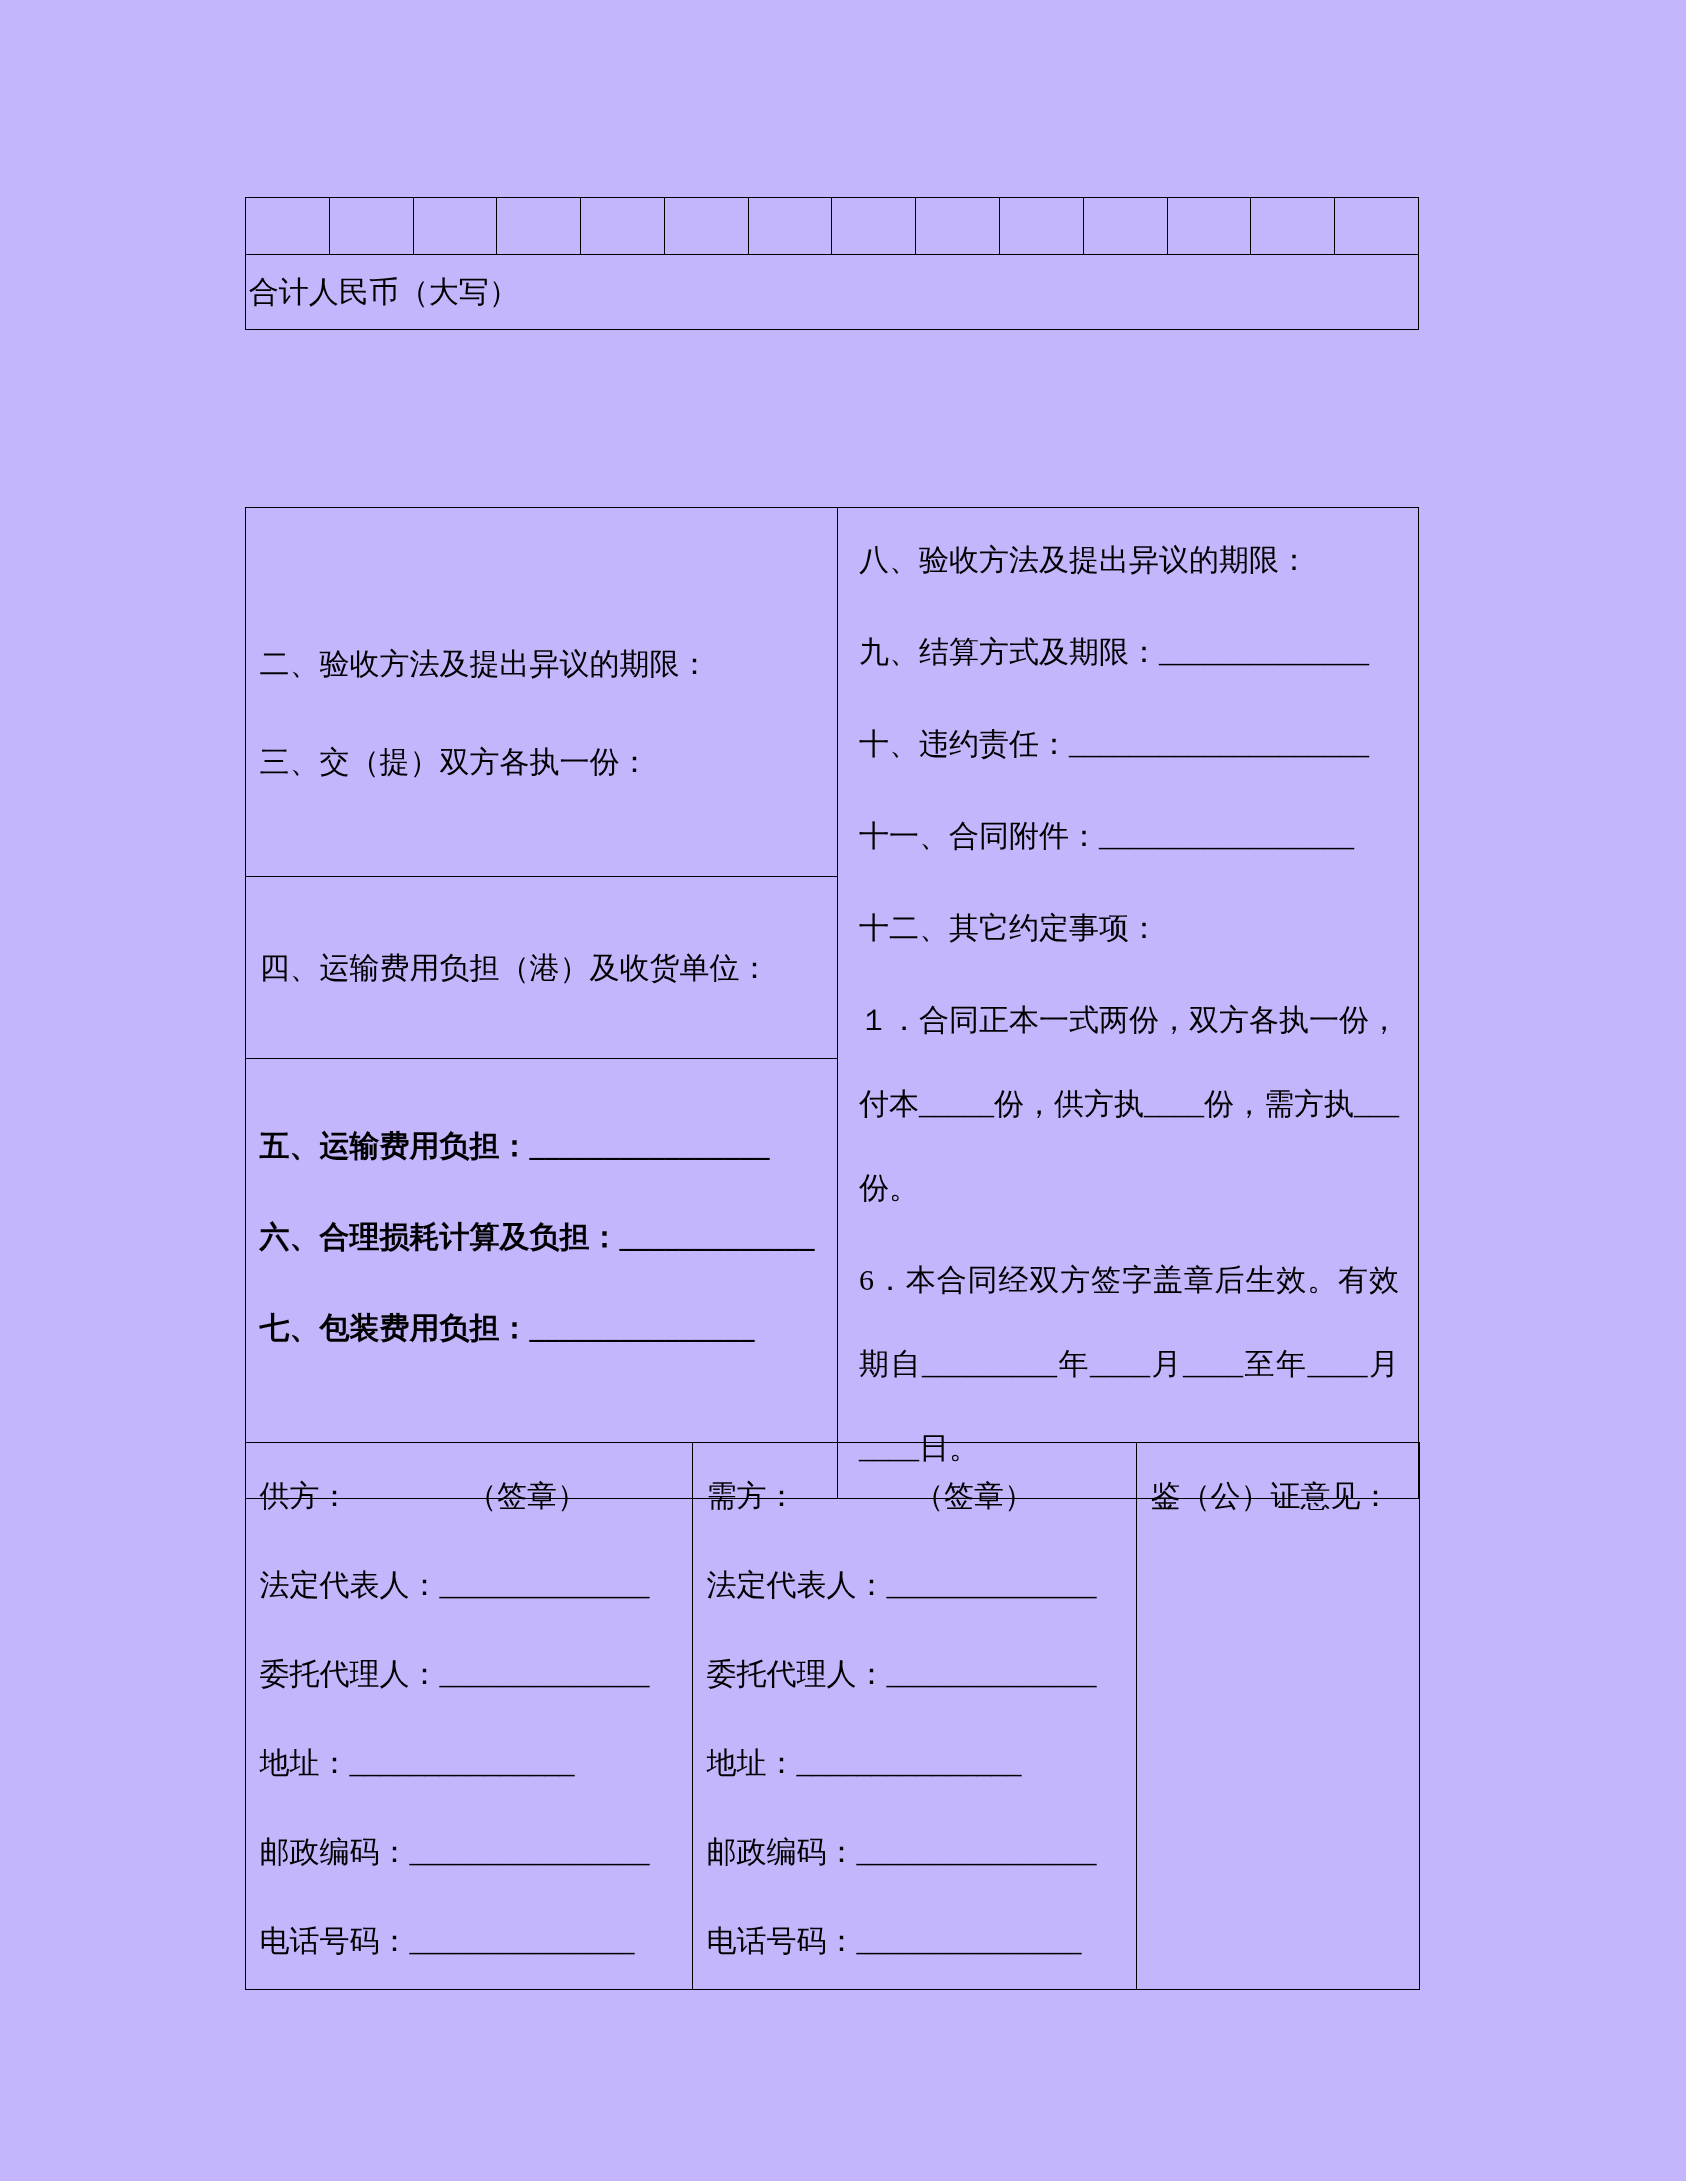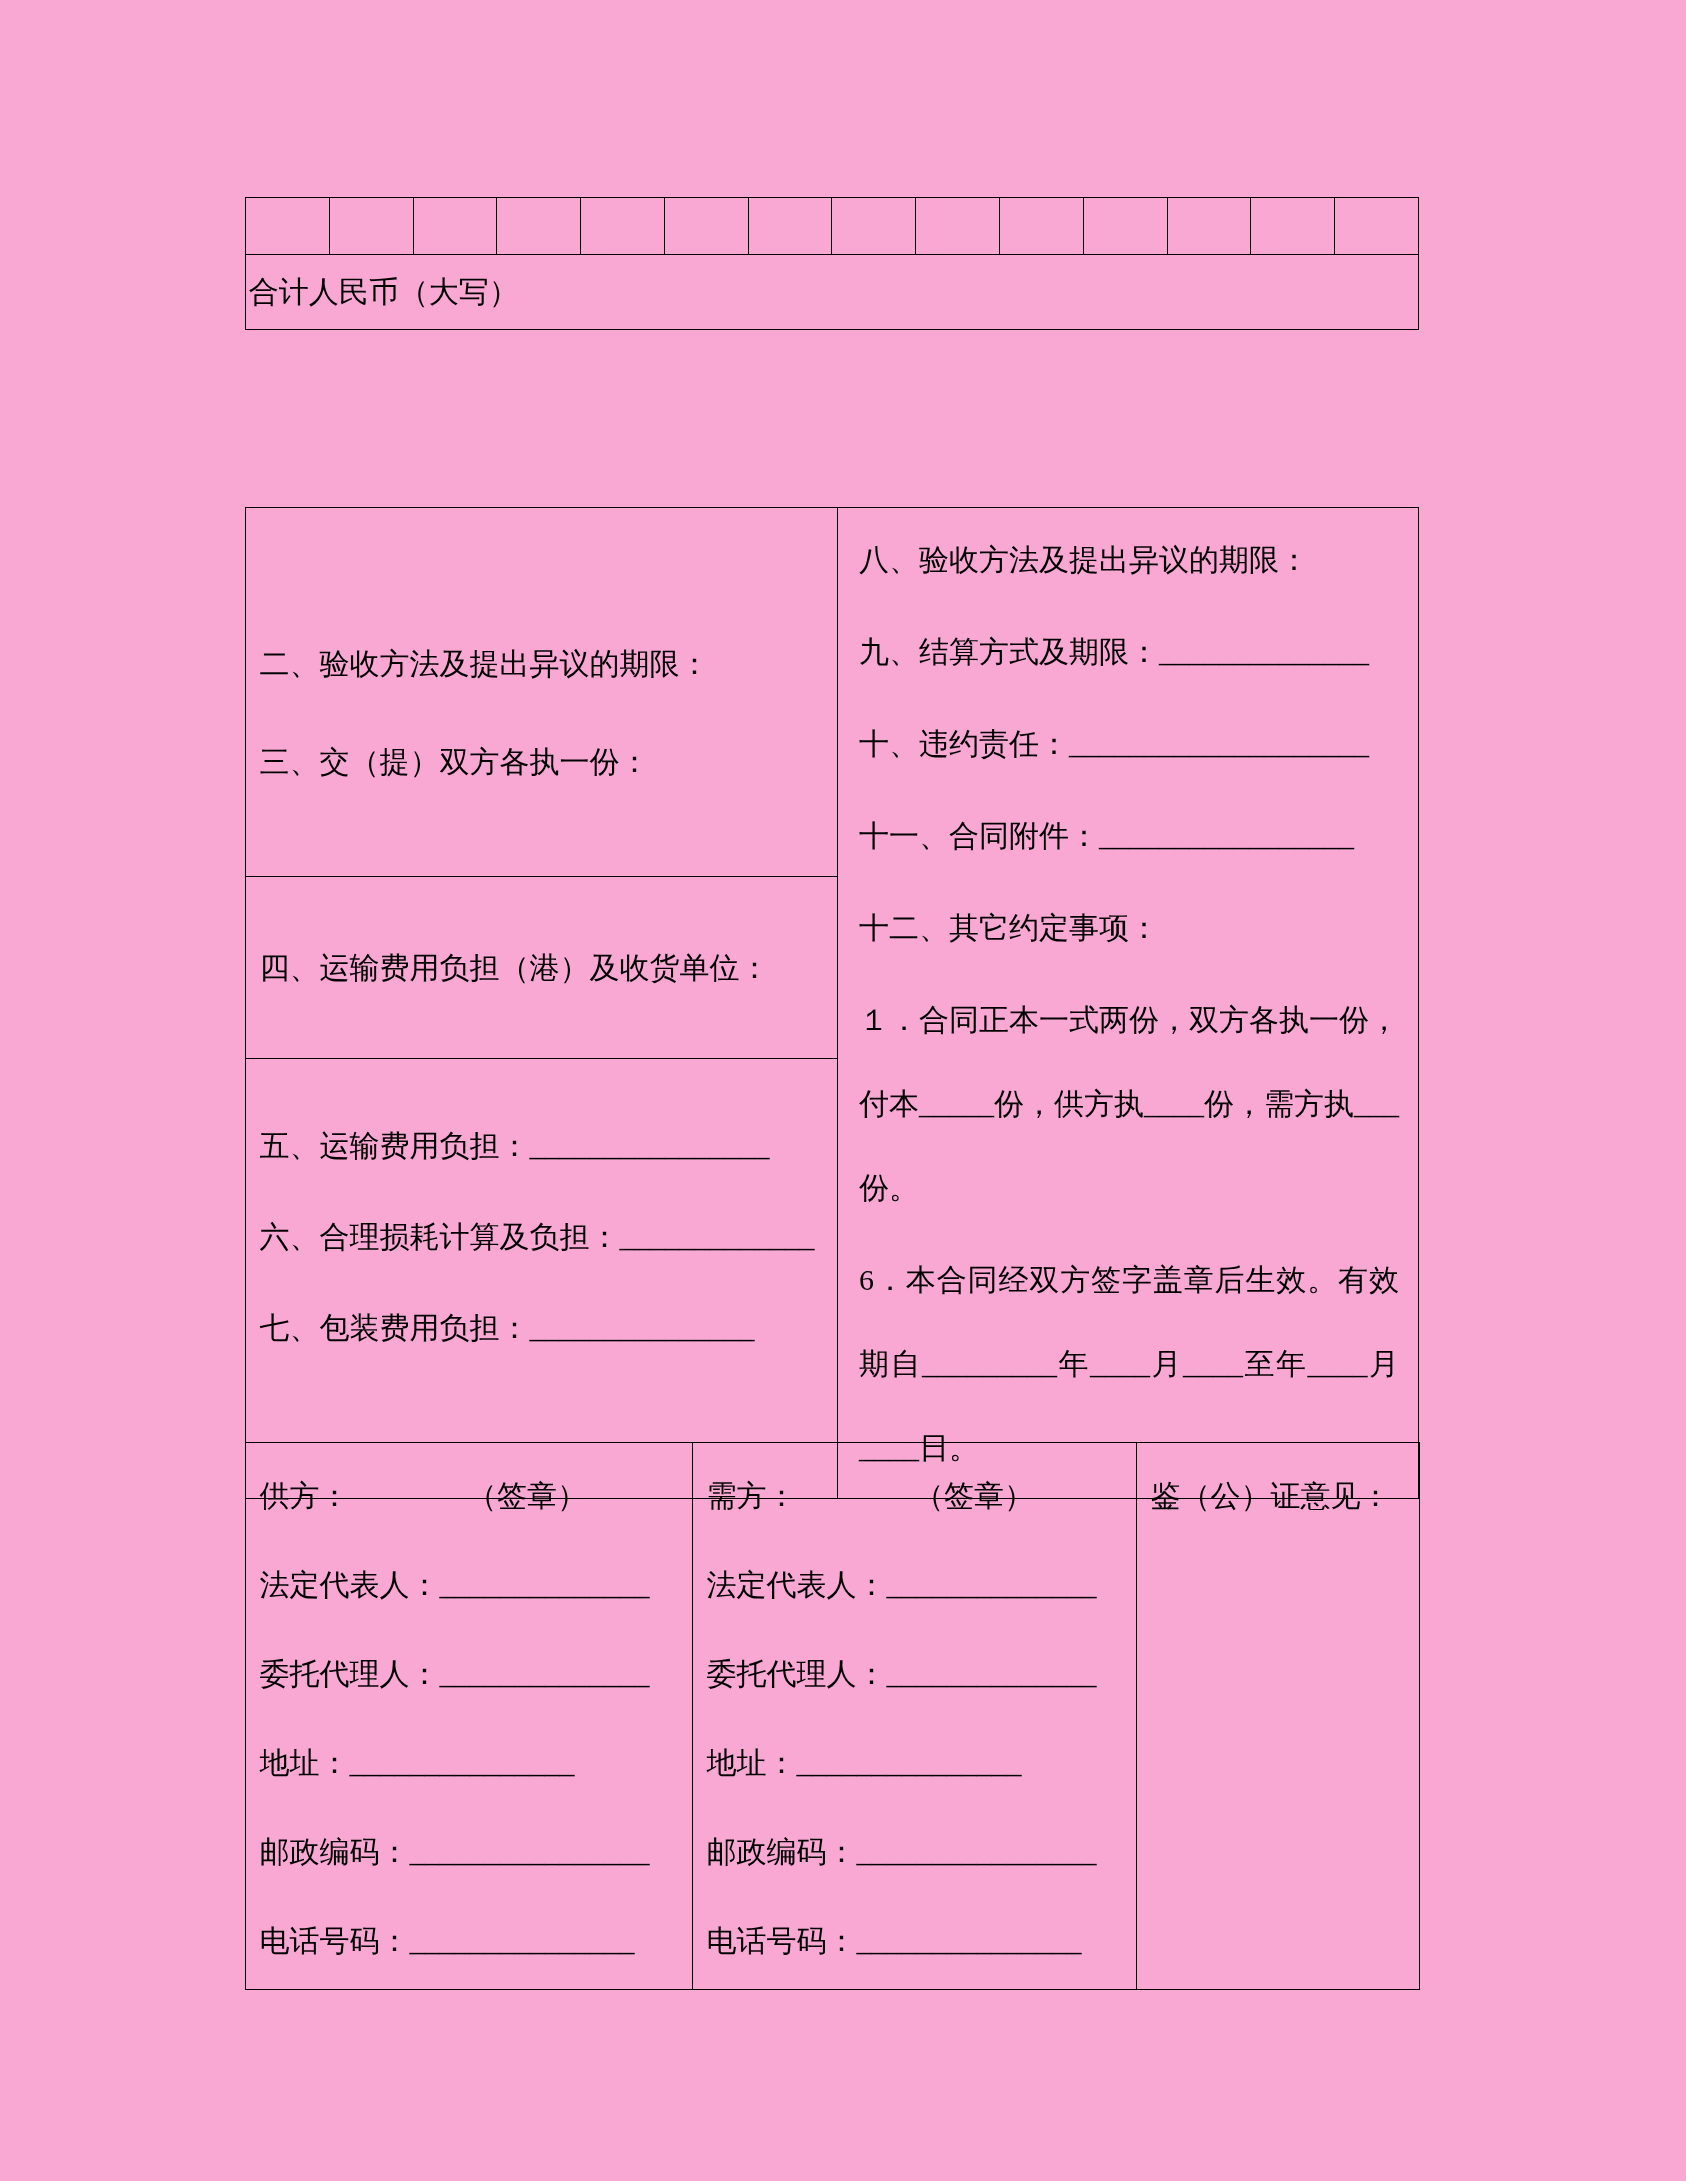--- a/index.html
+++ b/index.html
@@ -4,21 +4,21 @@
 <style>
   * { box-sizing: border-box; }
   html, body { margin: 0; padding: 0; background: #ffffff; }
   body {
     width: 1686px;
     height: 2182px;
     position: relative;
     font-family: "Liberation Serif", "DejaVu Serif", serif;
     color: #000;
   }
-  .page { position: absolute; inset: 0; background: #f9a8d4; }
+  .page { position: absolute; inset: 0; background: #c4b5fd; }
 
   table {
     border-collapse: collapse;
     table-layout: fixed;
     position: absolute;
   }
   td {
     border: 1.8px solid #000;
     padding: 0;
     vertical-align: top;
@@ -44,20 +44,21 @@
   .quality-cell p { line-height: 90px; }
   .transport-cell {
     height: 165px;
     vertical-align: middle;
     padding: 0 7.3px 0 5.5px;
   }
   .transport-cell p { line-height: 40px; }
   .fees-cell {
     height: 400px;
     padding: 37px 7.3px 0 5.5px;
+    font-weight: bold;
   }
   .fees-cell p { line-height: 83px; }
   .right-cell { padding: 1.8px 11px 0 13px; }
   .right-cell p { line-height: 84px; text-align: justify; }
 
   
   .sig-table { left: 245px; top: 1442px; width: 1174px; }
   .sig-cell { height: 524px; padding: 3.7px 7.3px 0 5.5px; }
   .sig-cell p { line-height: 81px; }
   .party-line .seal { margin-left: 110px; }

